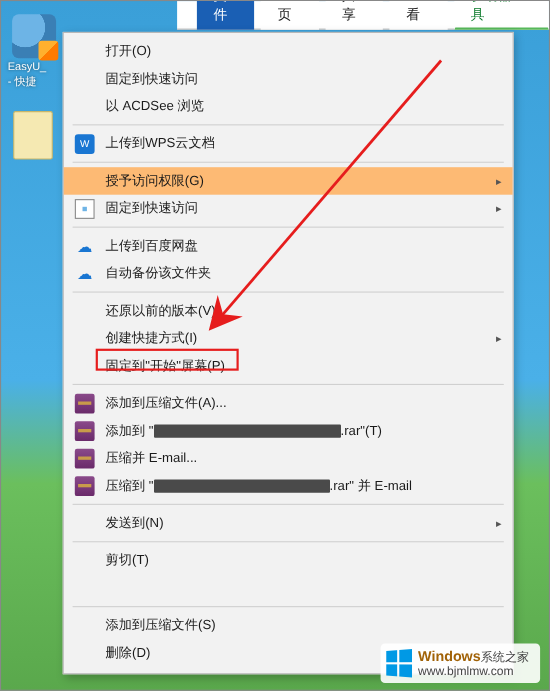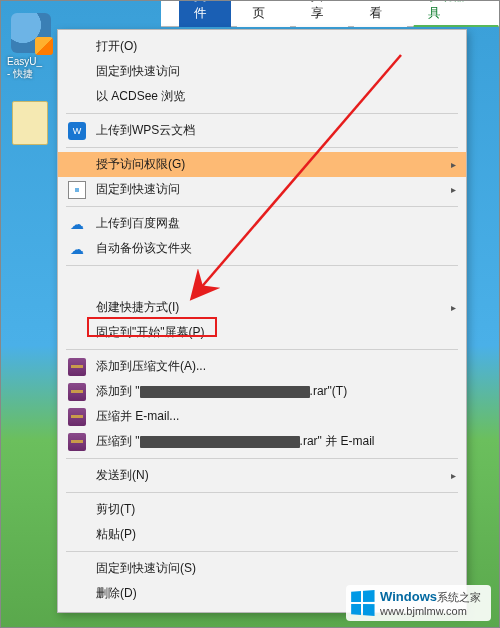--- a/index.html
+++ b/index.html
@@ -92,21 +92,21 @@
       background: rgba(255,255,255,.9);
       border-radius: 4px; padding: 4px 10px 2px 34px;
       font-size: 11px; color: #444; line-height: 1.25;
     }
     .watermark .winlogo{
       position:absolute; left:4px; top:6px; width:24px;height:24px;
       display:grid;grid-template-columns:1fr 1fr;grid-template-rows:1fr 1fr;gap:2px;
       transform: perspective(40px) rotateY(-14deg);
     }
     .winlogo span{background:#0099e5;}
-    .watermark b{color:#0369a1;font-size:13px;}
+    .watermark b{color:#a16207;font-size:13px;}
   </style>
 </head>
 <body>
 
 <div class="desktop-icon">
   <div class="shield"></div>
   <div>EasyU_</div>
   <div>- 快捷</div>
 </div>
 <div class="desktop-icon second">
@@ -153,20 +153,21 @@
       <span class="ico ic-cloud">☁</span>
       <span class="label">上传到百度网盘</span>
     </div>
   <div class="item">
       <span class="ico ic-cloud">☁</span>
       <span class="label">自动备份该文件夹</span>
     </div>
   <div class="sep"></div>
   <div class="item">
       <span class="ico"></span>
+      <span class="label">还原以前的版本(V)</span>
     </div>
   <div class="item sub">
       <span class="ico"></span>
       <span class="label">创建快捷方式(I)</span>
     </div>
   <div class="item">
       <span class="ico"></span>
       <span class="label">固定到"开始"屏幕(P)</span>
     </div>
   <div class="sep"></div>
@@ -191,26 +192,25 @@
       <span class="ico"></span>
       <span class="label">发送到(N)</span>
     </div>
   <div class="sep"></div>
   <div class="item">
       <span class="ico"></span>
       <span class="label">剪切(T)</span>
     </div>
   <div class="item">
       <span class="ico"></span>
-      <span class="label">粘贴(P)</span>
-    </div>
-  <div class="sep"></div>
-  <div class="item">
-      <span class="ico"></span>
-      <span class="label">固定到快速访问(S)</span>
+    </div>
+  <div class="sep"></div>
+  <div class="item">
+      <span class="ico"></span>
+      <span class="label">添加到压缩文件(S)</span>
     </div>
   <div class="item">
       <span class="ico"></span>
       <span class="label">删除(D)</span>
     </div>
 
 </div>
 
 <div class="redbox" style="left:86px; top:316px; width:130px; height:20px;"></div>
 

